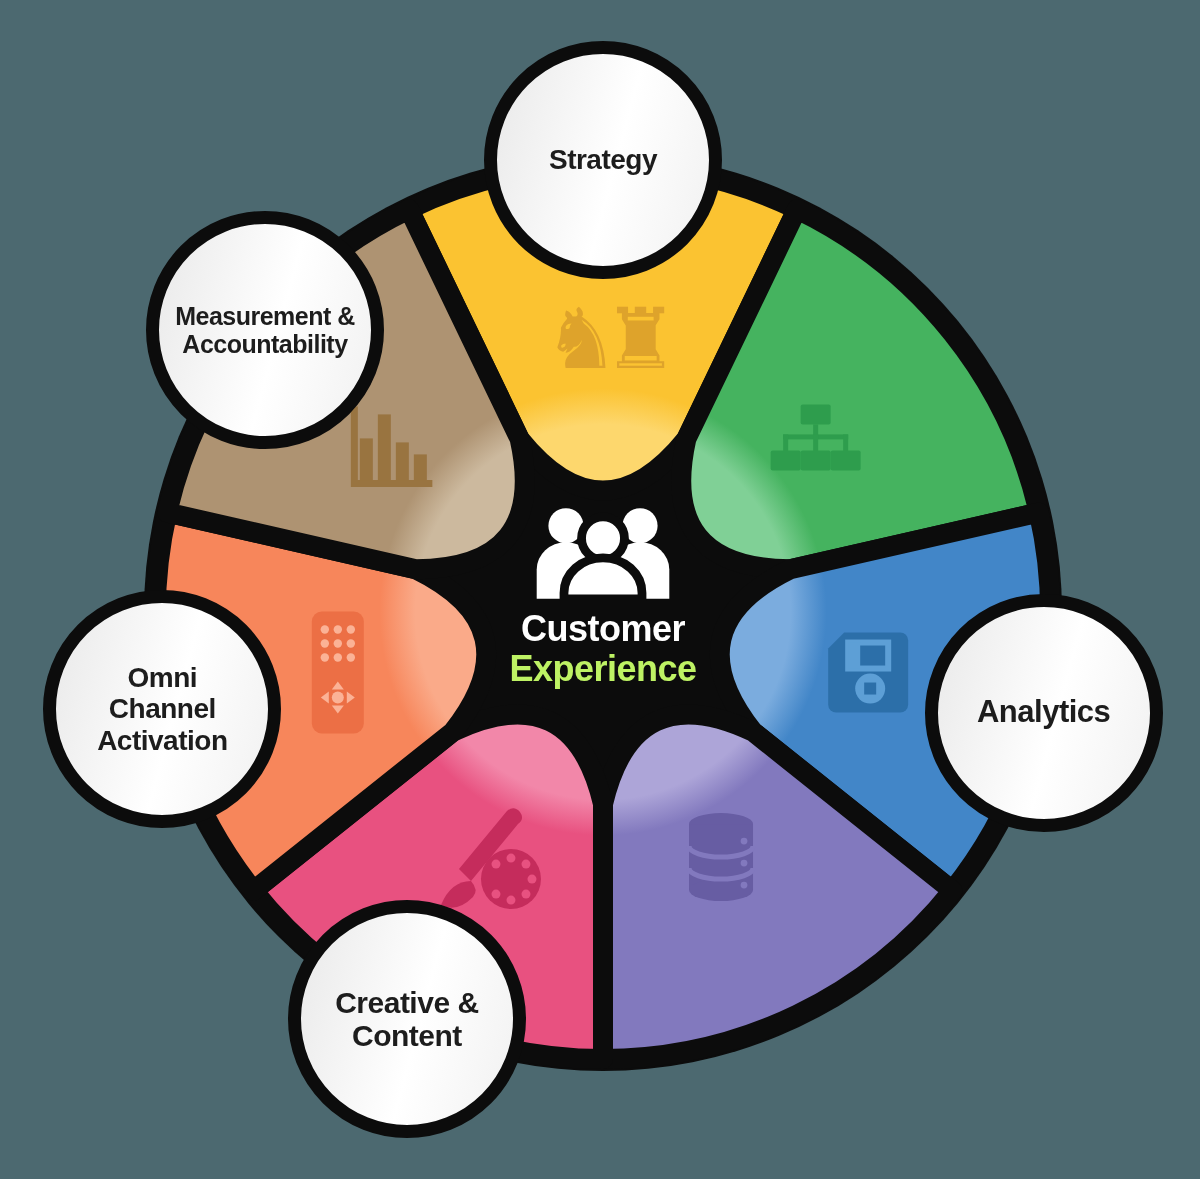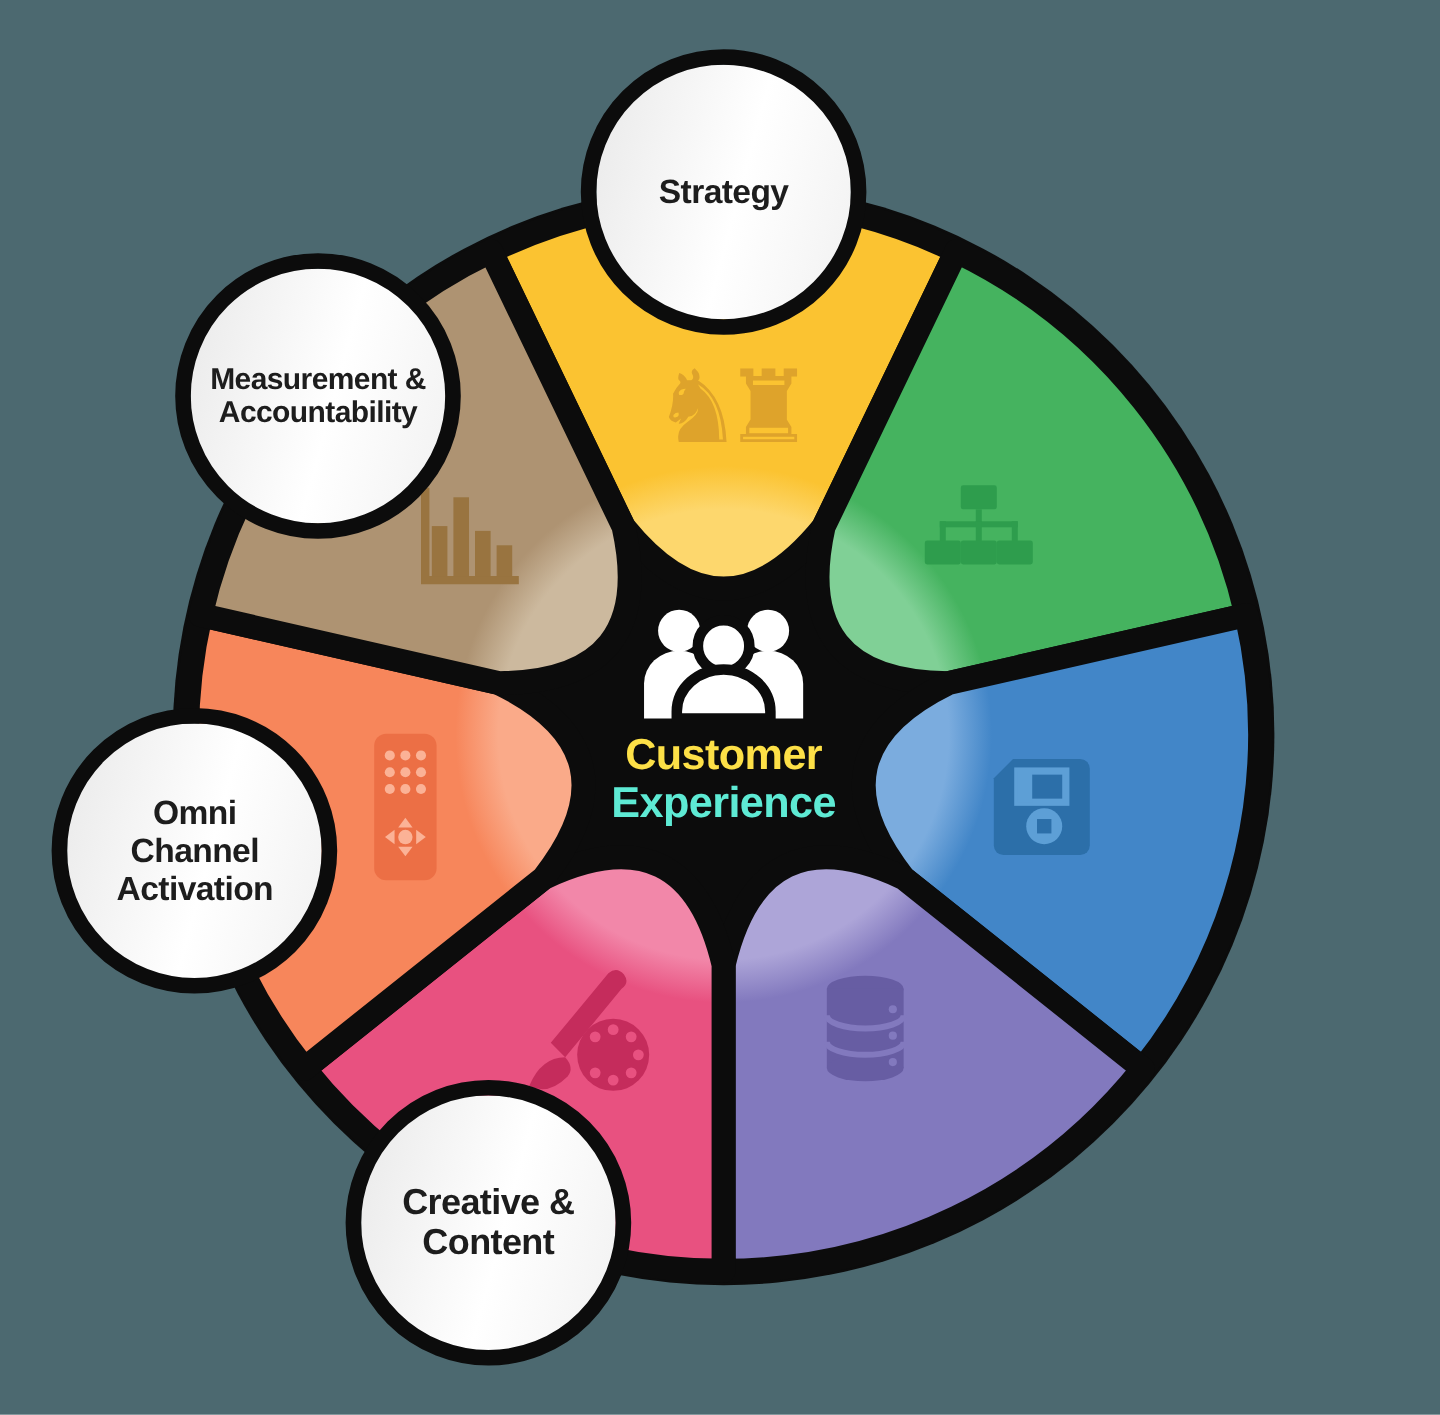--- a/index.html
+++ b/index.html
@@ -251,26 +251,29 @@
         <circle cx="42" cy="23" r="18"></circle>
         <path d="M12,98 V68 a30,28 0 0 1 60,0 V98 Z"></path>
         <circle cx="118" cy="23" r="18"></circle>
         <path d="M88,98 V68 a30,28 0 0 1 60,0 V98 Z"></path>
         <g stroke="#0C0C0C" stroke-width="9">
           <circle cx="80" cy="36" r="22"></circle>
           <path d="M40,98 V92 a40,36 0 0 1 80,0 v6 Z"></path>
         </g>
       </g>
     </svg>
-    <div class="hub-title" style="color: #fde047;">Customer</div>
-    <div class="hub-title" style="color: #5eead4;">Experience</div>
+    <div class="hub-title" style="color: #ffffff;">Customer</div>
+    <div class="hub-title" style="color: #bef264;">Experience</div>
   </div>
 
   <div class="node node-0" style="left: 484px; top: 41px; border-color: rgb(12, 12, 12);">
     <span class="node-label">Strategy</span>
+  </div>
+  <div class="node node-2" style="left: 924.67px; top: 593.58px; border-color: rgb(12, 12, 12);">
+    <span class="node-label">Analytics</span>
   </div>
   <div class="node node-4" style="left: 287.88px; top: 900.24px; border-color: rgb(12, 12, 12);">
     <span class="node-label">Creative &amp;
 Content</span>
   </div>
   <div class="node node-5" style="left: 43.33px; top: 590px; border-color: rgb(12, 12, 12);">
     <span class="node-label">Omni
 Channel
 Activation</span>
   </div>

